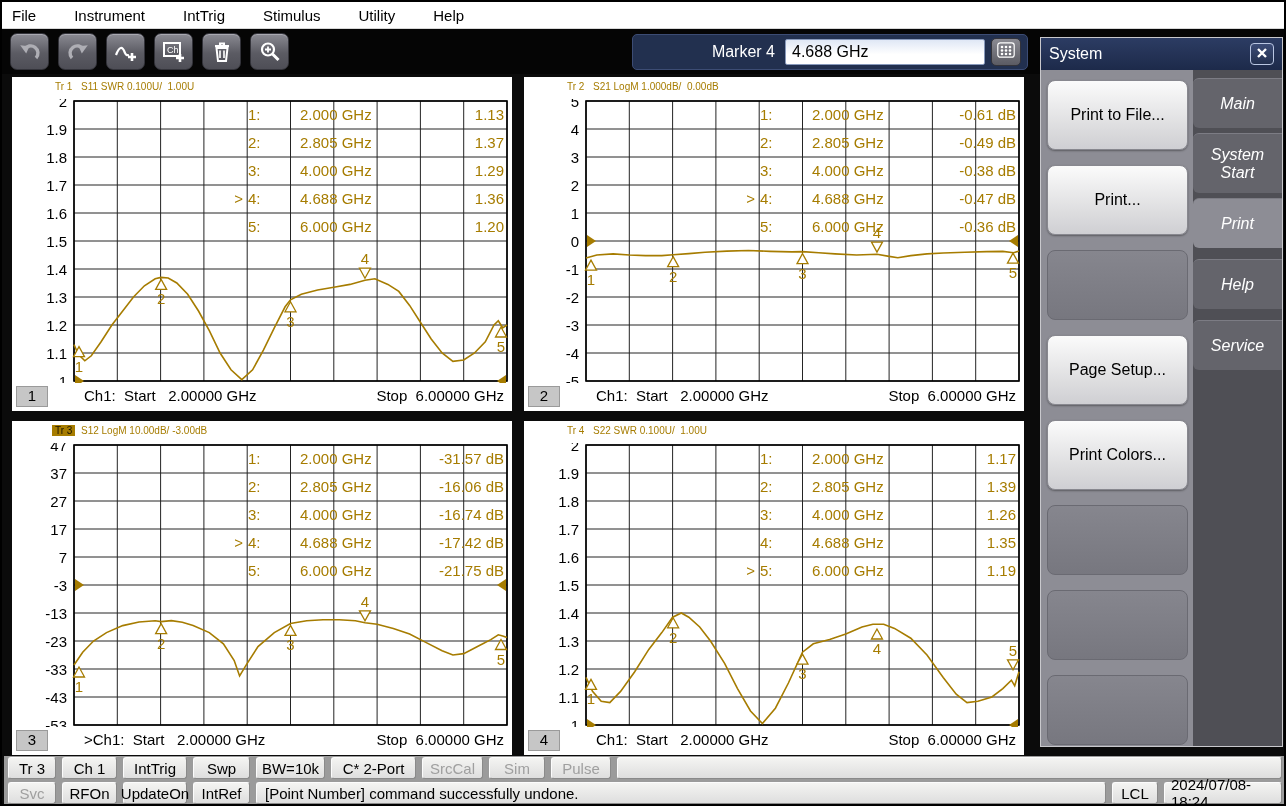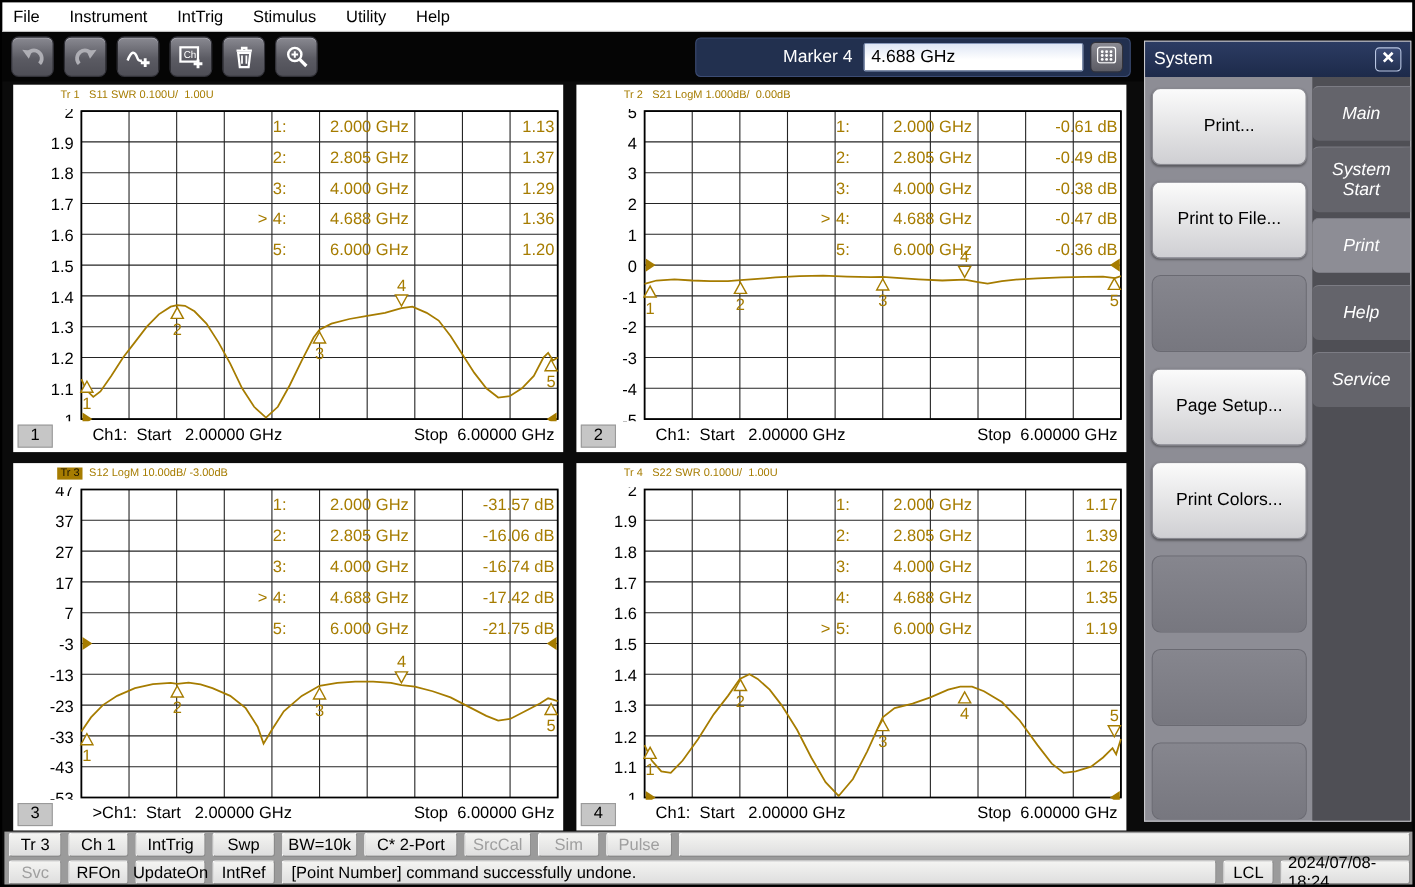--- a/index.html
+++ b/index.html
@@ -1,21 +1,21 @@
 <!DOCTYPE html>
 <html><head>
 <meta charset="utf-8">
 <style>
   * { box-sizing: border-box; margin: 0; padding: 0; }
   html,body { width:1286px; height:806px; }
   body { font-family:"Liberation Sans", sans-serif; background:#000; }
   .app { position:relative; width:1286px; height:806px; background:#0b0b0b; border:2px solid #000; overflow:hidden; }
 
   
-  .menubar { position:absolute; left:0; top:0; width:1282px; height:27px; background:#fff; display:flex; align-items:center; padding-left:10px; gap:27px; border-bottom:1px solid #d8d8d8; }
+  .menubar { position:absolute; left:0; top:0; width:1282px; height:27px; background:#fff; display:flex; align-items:center; padding-left:10px; gap:38px; border-bottom:1px solid #d8d8d8; }
   .menubar span { font-size:15px; color:#000; cursor:default; }
 
   
   .toolbar { position:absolute; left:0; top:27px; width:1282px; height:45px; background:#050505; display:flex; align-items:center; padding-left:8px; gap:9px; }
   .tbtn { width:39px; height:37px; border-radius:7px; border:1px solid #33333a;
           background:linear-gradient(#8a8a92,#5b5b63 55%,#4e4e56); box-shadow:inset 0 1px 0 #a8a8b0;
           display:flex; align-items:center; justify-content:center; }
   .tbtn svg { display:block; }
 
   
@@ -457,22 +457,22 @@
       <div class="sys-close">
         <span>
           <svg width="12" height="12" viewBox="0 0 12 12">
               <path d="M2 2 L10 10 M10 2 L2 10" stroke="#fff" stroke-width="2.4"></path>
             </svg>
         </span>
       </div>
     </div>
     <div class="sys-body">
       <div class="sys-btn-col">
+        <div class="sys-btn on">Print to File...</div>
         <div class="sys-btn on">Print...</div>
-        <div class="sys-btn on">Print to File...</div>
         <div class="sys-btn off"></div>
         <div class="sys-btn on">Page Setup...</div>
         <div class="sys-btn on">Print Colors...</div>
         <div class="sys-btn off"></div>
         <div class="sys-btn off"></div>
         <div class="sys-btn off"></div>
       </div>
       <div class="sys-tab-col">
         <div class="sys-tab">Main</div>
         <div class="sys-tab h60">System Start</div>

